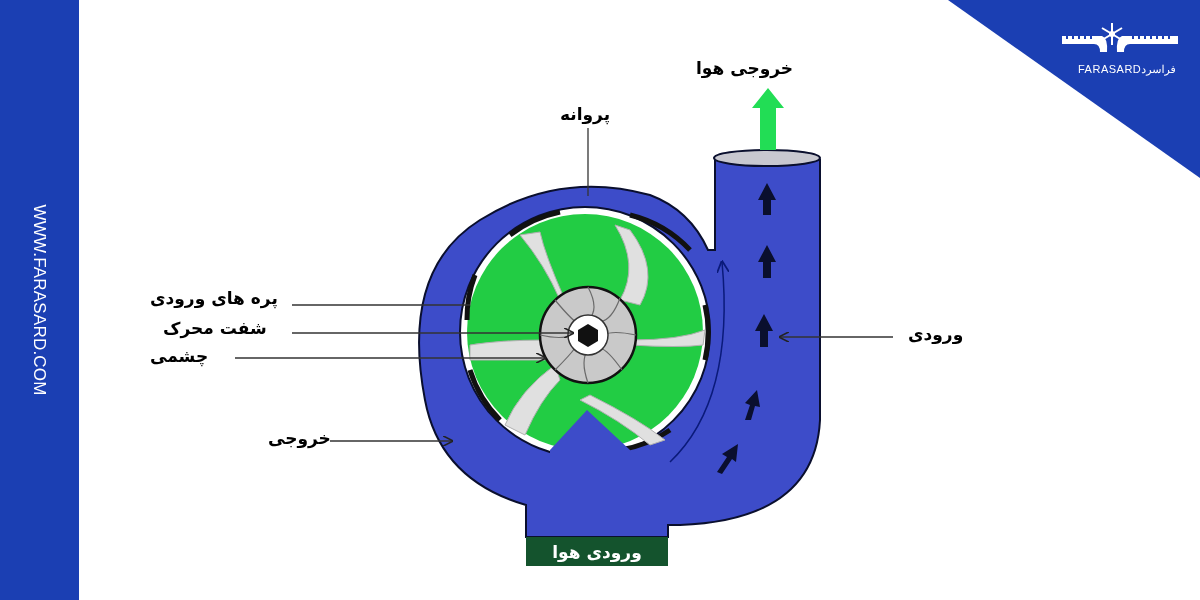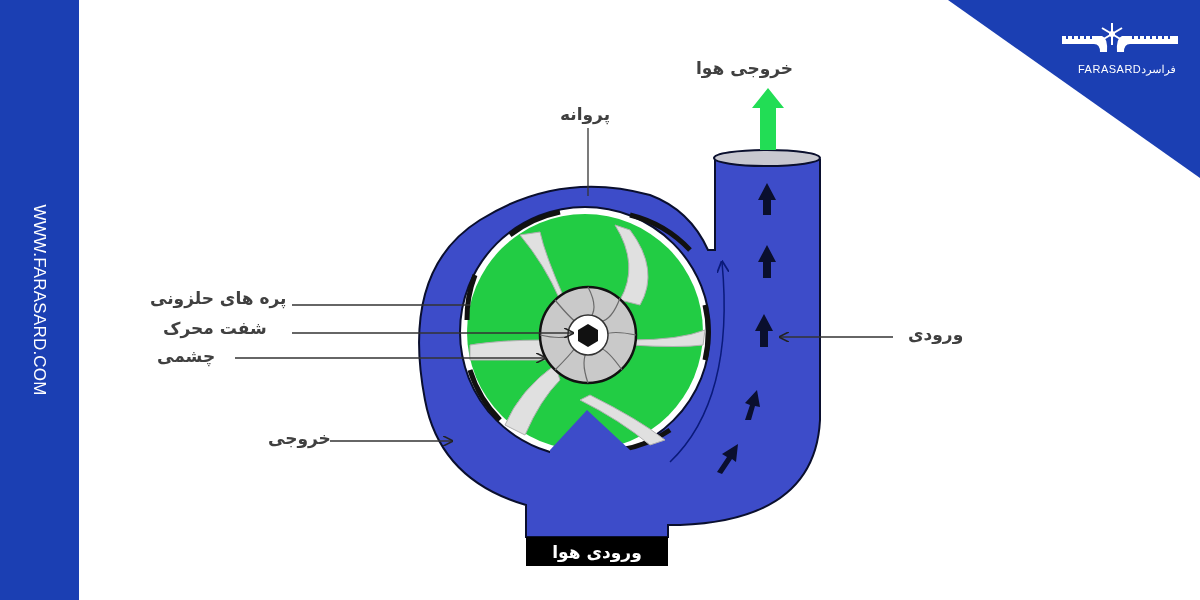--- a/index.html
+++ b/index.html
@@ -25,25 +25,25 @@
       position: absolute; left: 1060px; top: 18px; width: 120px; height: 62px;
     }
     .logo-text {
       position: absolute; left: 1062px; top: 63px;
       color: #ffffff; font-family: "Liberation Sans", sans-serif;
       font-size: 11px; letter-spacing: 0.5px; white-space: nowrap; margin-left: 16px;
     }
     .diagram { position: absolute; left: 0; top: 0; width: 1200px; height: 600px; }
     .label {
       position: absolute; font-family: "DejaVu Sans", sans-serif; font-weight: bold;
-      font-size: 17px; color: #404040; direction: rtl; white-space: nowrap;
+      font-size: 17px; color: #000000; direction: rtl; white-space: nowrap;
     }
     .inlet-label {
       position: absolute; left: 526px; top: 537px; width: 142px; height: 29px;
-      background: #000000; color: #ffffff; font-weight: bold; font-size: 17px;
+      background: #14532d; color: #ffffff; font-weight: bold; font-size: 17px;
       direction: rtl; display: flex; align-items: center; justify-content: center;
       font-family: "DejaVu Sans", sans-serif;
     }
   </style>
 </head>
 <body>
 
 <div class="side-bar">
   <div class="side-url">WWW.FARASARD.COM</div>
 </div>
@@ -161,18 +161,18 @@
     <line x1="292" y1="305" x2="470" y2="305"></line>
     <line x1="292" y1="333" x2="573" y2="333" marker-end="url(#arrowhead)"></line>
     <line x1="235" y1="358" x2="545" y2="358" marker-end="url(#arrowhead)"></line>
     <line x1="330" y1="441" x2="452" y2="441" marker-end="url(#arrowhead)"></line>
     <line x1="893" y1="337" x2="780" y2="337" marker-end="url(#arrowhead)"></line>
   </g>
 </svg>
 
 <div class="label" style="left:696px; top:58px;">خروجی هوا</div>
 <div class="label" style="left:560px; top:104px;">پروانه</div>
-<div class="label" style="left:150px; top:288px;">پره های حلزونی</div>
+<div class="label" style="left:150px; top:288px;">پره های ورودی</div>
 <div class="label" style="left:163px; top:318px;text-align:right;">شفت محرک</div>
-<div class="label" style="left:157px; top:346px;text-align:right;">چشمی</div>
+<div class="label" style="left:150px; top:346px;text-align:right;">چشمی</div>
 <div class="label" style="left:268px; top:428px;">خروجی</div>
 <div class="label" style="left:908px; top:324px;">ورودی</div>
 <div class="inlet-label">ورودی هوا</div>
 
 </body></html>

